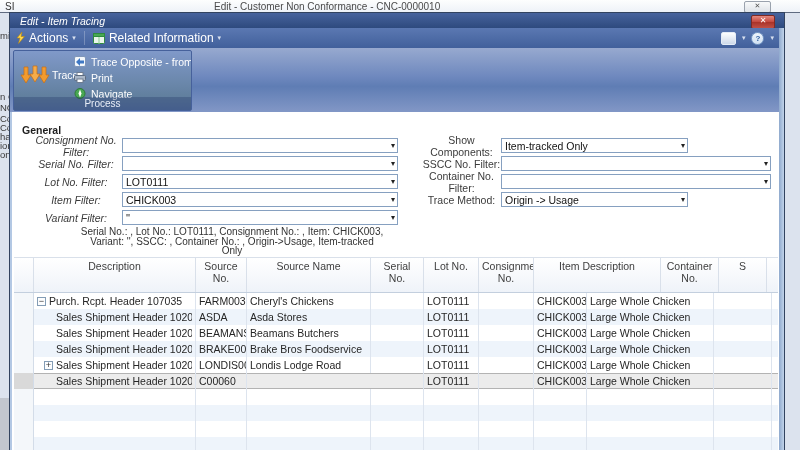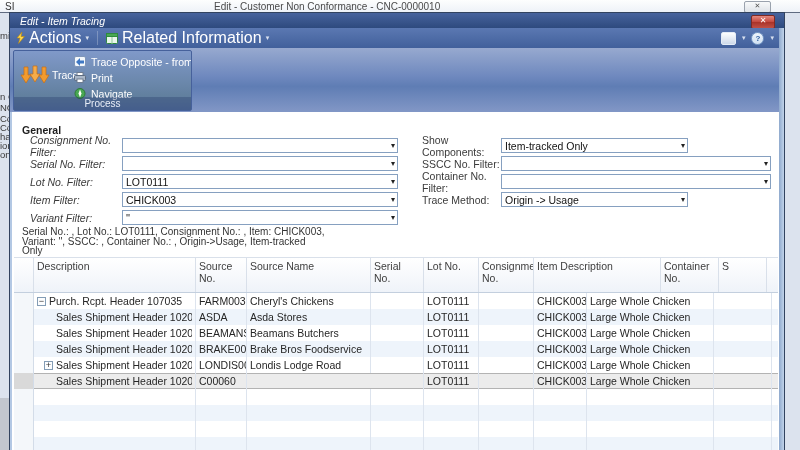--- a/index.html
+++ b/index.html
@@ -28,41 +28,41 @@
     background:linear-gradient(#47639d,#2e4a7e);display:flex;align-items:center;font-style:italic;}
   .title-text{color:#ffffff;font-size:10.5px;padding-left:10px;white-space:nowrap;}
   .close-btn{position:absolute;right:9px;top:2px;width:22px;height:12px;border-radius:2px;
     background:linear-gradient(#e4897f,#c3463c 50%,#a93228 51%,#c05046);
     border:1px solid #7e2a24;color:#fff;font-size:8px;line-height:10px;text-align:center;font-weight:bold;}
 
   .menubar{position:absolute;left:0;top:15px;right:0;height:20px;
     background:linear-gradient(#5b78b2,#41609b);border-bottom:1px solid #33508a;
     display:flex;align-items:center;color:#fff;}
   .menu-item{display:flex;align-items:center;gap:4px;padding:0 6px;height:100%;}
-  .menu-label{font-size:16px;color:#fff;white-space:nowrap;text-align:center;}
+  .menu-label{font-size:12px;color:#fff;white-space:nowrap;text-align:center;}
   .menu-dd{font-size:7px;color:#d8e0ef;}
   .menu-sep{width:1px;height:14px;background:rgba(255,255,255,0.25);margin:0 2px;}
   .menu-right{position:absolute;right:10px;top:0;height:100%;display:flex;align-items:center;gap:6px;}
 
   .ribbon{position:absolute;left:0;top:35px;right:0;height:64px;
     background:linear-gradient(180deg,#97a9cf 0%,#6e88be 45%,#5f7db4 60%,#8297c6 100%);
     border-bottom:1px solid #cdd8e8;}
   .rb-group{position:absolute;left:3px;top:2px;width:177px;height:59px;
     border:1px solid #46619b;border-radius:2px;
     background:linear-gradient(#8099c9,#62809f 75%,#56729f);overflow:hidden;}
   .rb-grouplabel{position:absolute;left:0;right:0;bottom:0;height:13px;background:rgba(24,44,92,0.28);
     color:#e9eef8;text-align:center;font-size:10px;line-height:13px;}
   .rb-trace{position:absolute;left:6px;top:3px;width:48px;height:42px;display:flex;flex-direction:row;
     align-items:center;justify-content:flex-start;gap:2px;}
   .rb-trace-label{color:#fff;font-size:10.5px;}
   .rb-items{position:absolute;left:60px;top:4px;display:flex;flex-direction:column;gap:3px;}
   .rb-item{display:flex;align-items:center;gap:5px;height:13px;}
   .rb-item-label{color:#fff;font-size:10.5px;white-space:nowrap;}
 
-  .content{position:absolute;left:2px;top:99px;right:5px;bottom:0;background:#ffffff;overflow:hidden;}
+  .content{position:absolute;left:2px;top:99px;right:5px;bottom:0;background:#ffffff;overflow:hidden;text-align:center;}
   .section-label{position:absolute;left:10px;top:12px;font-weight:bold;color:#1e1e1e;font-size:10.5px;}
 
   .fields-col{position:absolute;top:26px;display:flex;flex-direction:column;gap:3px;}
   #left-fields{left:18px;}
   #right-fields{left:410px;}
   .field-row{display:flex;align-items:center;height:15px;}
   #left-fields .field-label{width:92px;color:#3b3b3b;font-style:italic;}
   #right-fields .field-label{width:79px;color:#3b3b3b;}
   .field-input{position:relative;display:flex;align-items:center;height:15px;box-sizing:border-box;
     border:1px solid #86a0c0;background:#fff;padding:0 14px 0 3px;}

